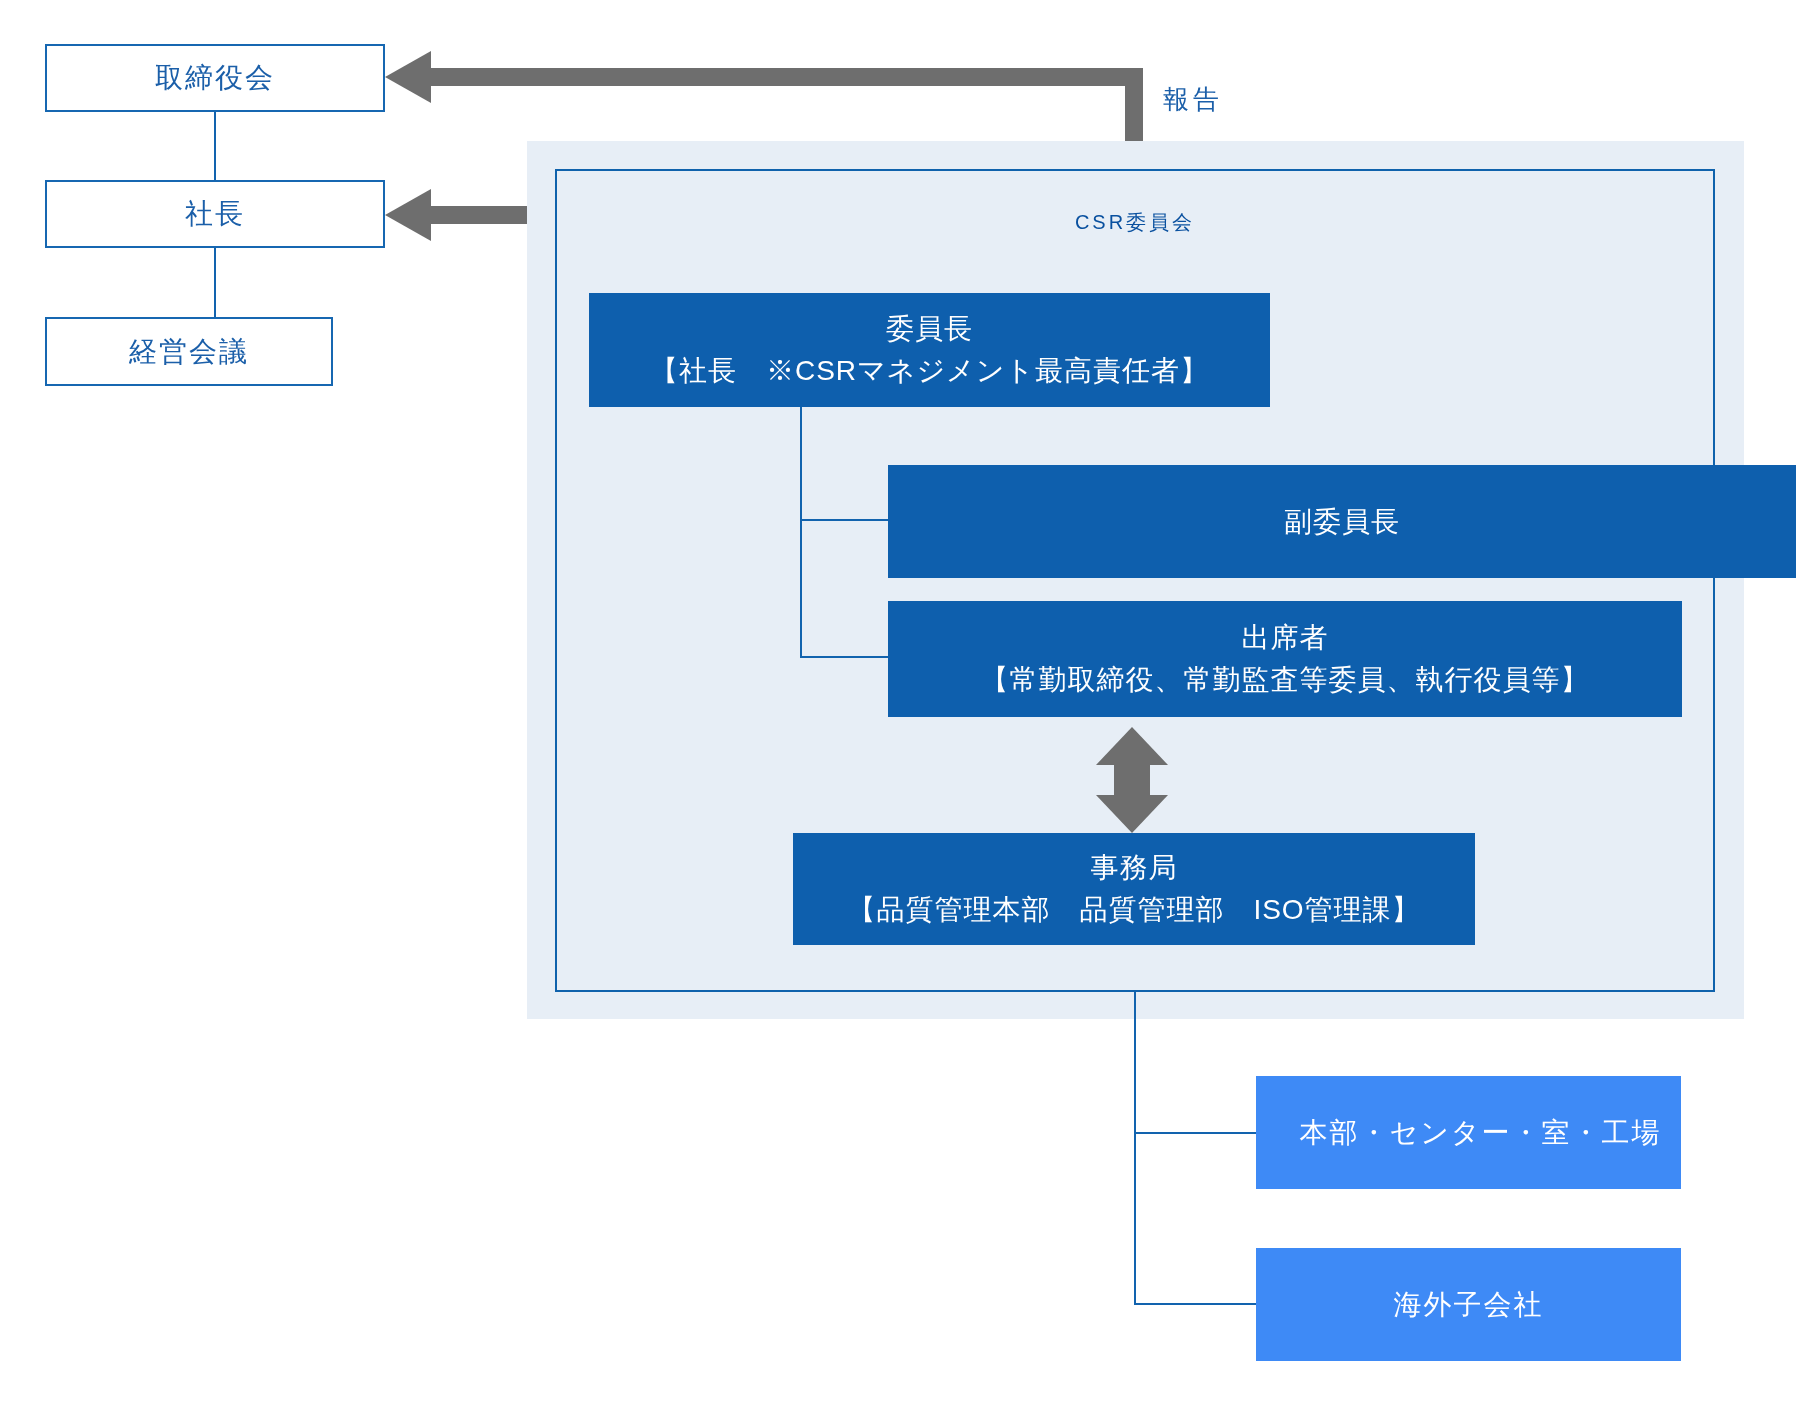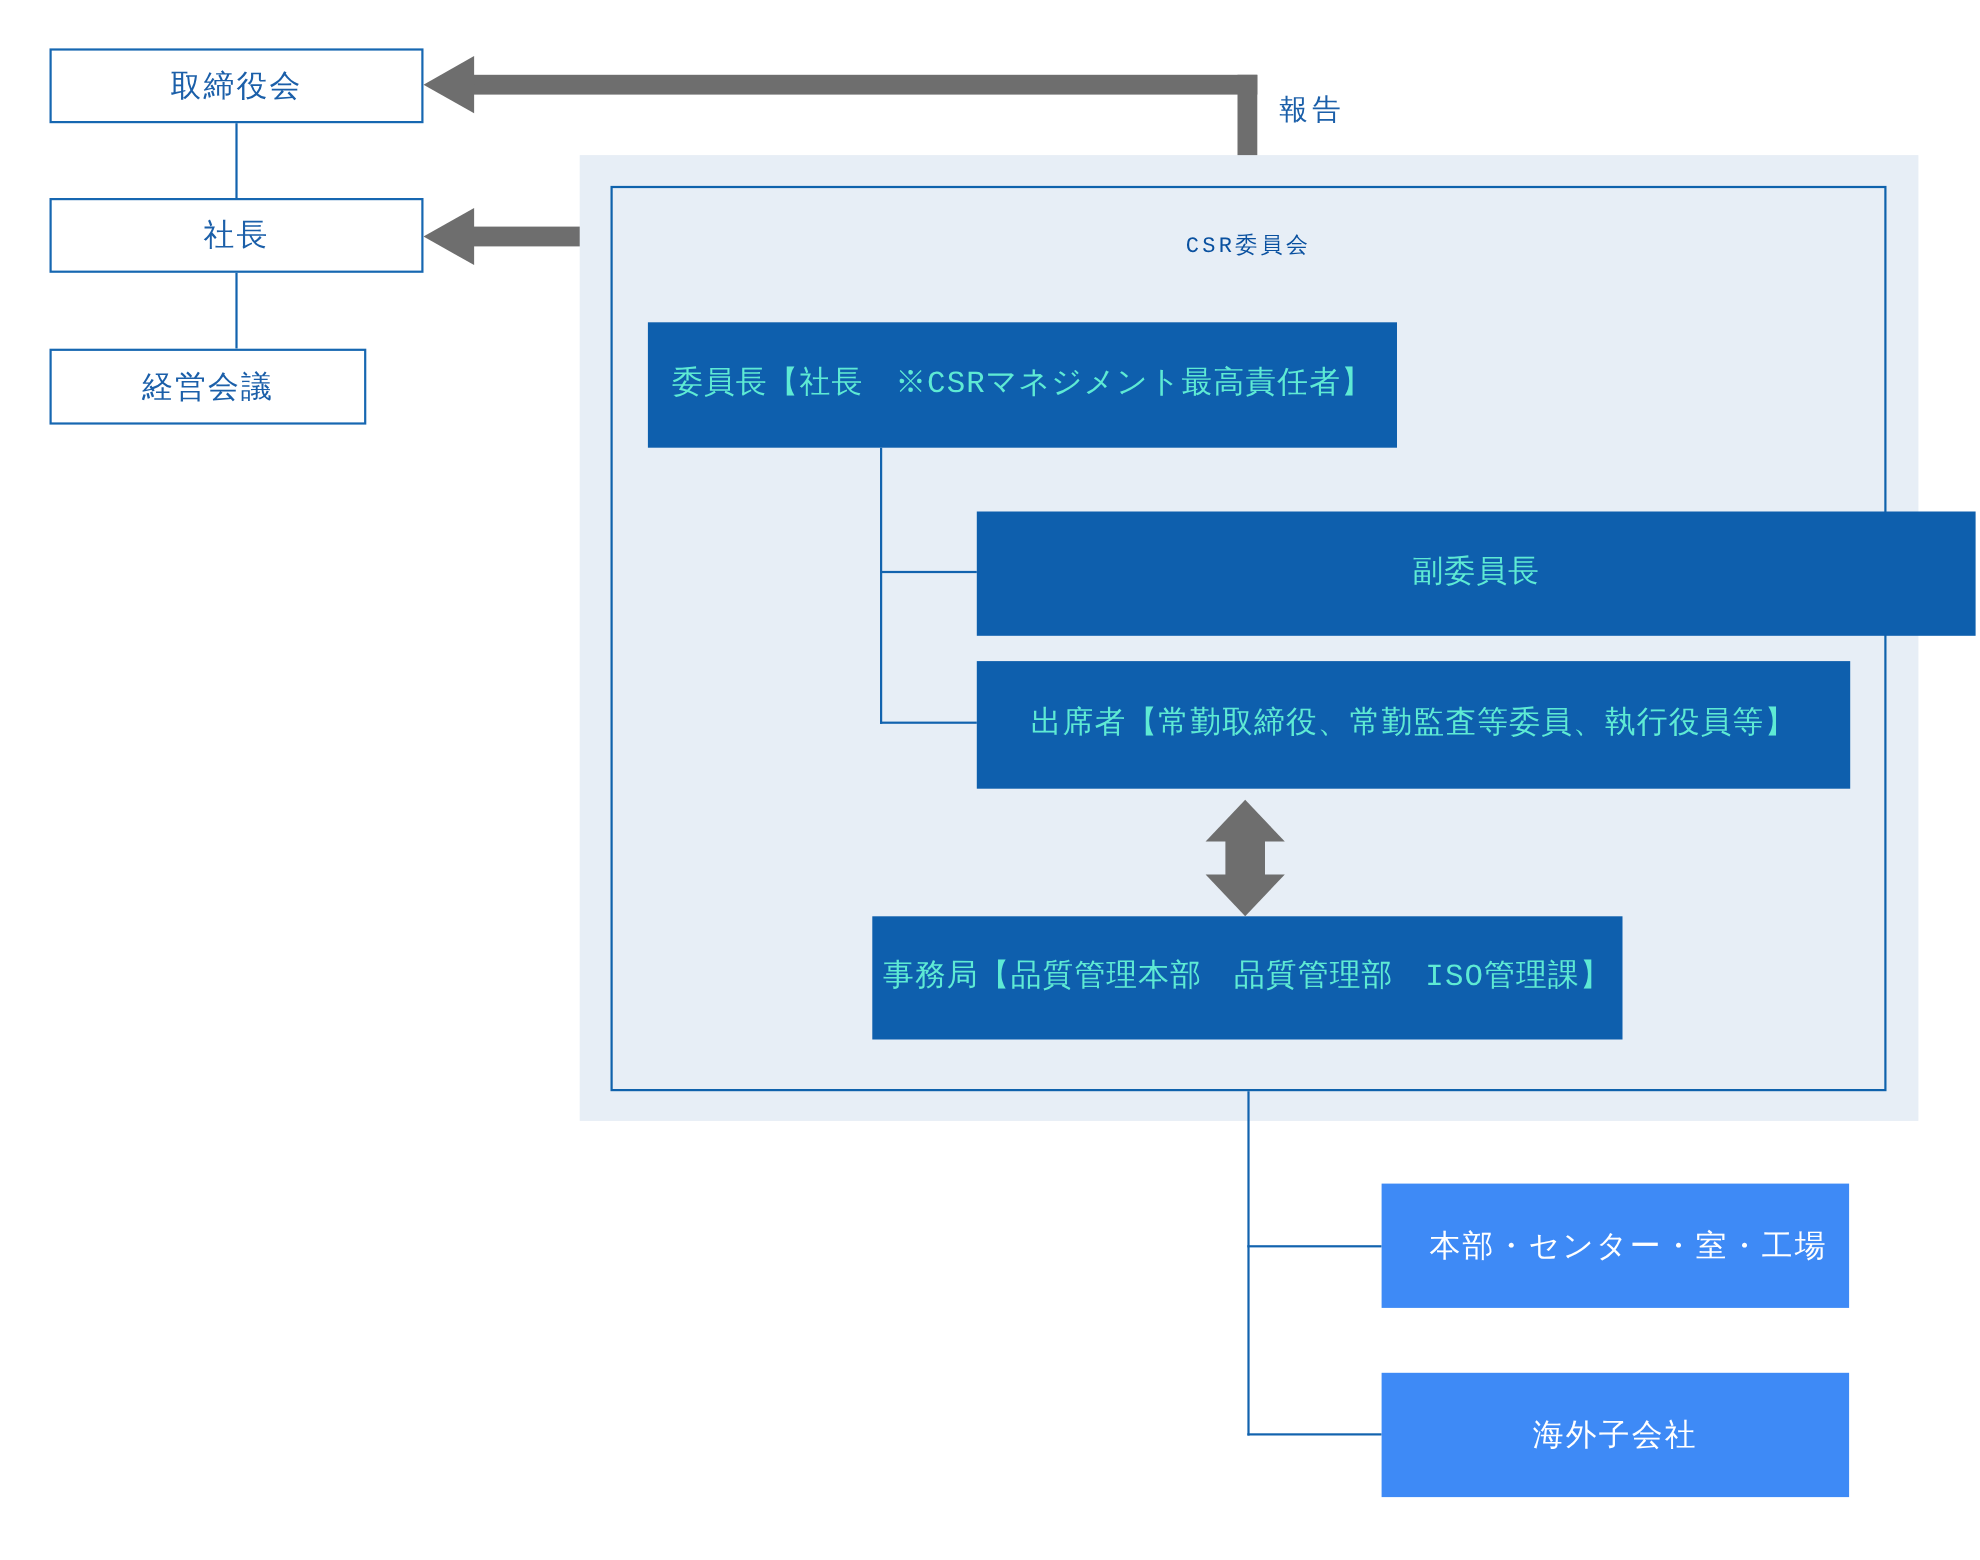--- a/index.html
+++ b/index.html
@@ -1,20 +1,20 @@
 <!DOCTYPE html>
 <html lang="ja"><head>
 <meta charset="utf-8">
 <style>
   html,body{margin:0;padding:0;background:#ffffff;}
   #canvas{
     position:relative;
     width:1800px;height:1418px;
     background:#ffffff;
-    font-family:Liberation Mono, monospace;
+    font-family:Liberation Sans, sans-serif;
     overflow:hidden;
   }
   .abs{position:absolute;box-sizing:border-box;}
 
   
   .wbox{
     border:2px solid #1667b1;
     background:#ffffff;
     color:#1b5fa9;
     display:flex;align-items:center;justify-content:center;
@@ -26,22 +26,22 @@
   
   .panel{background:#e7eef6;}
   .inner{border:2px solid #0f62ac;background:transparent;}
   .panel-title{
     color:#09509f;font-size:20px;letter-spacing:3px;
     display:flex;align-items:center;justify-content:center;
   }
 
   
   .nbox{
-    background:#0e5fad;color:#5eead4;
-    display:flex;flex-direction:row;align-items:center;justify-content:center;
+    background:#0e5fad;color:#ffffff;
+    display:flex;flex-direction:column;align-items:center;justify-content:center;
     text-align:center;font-size:28px;line-height:1.5;letter-spacing:1px;
   }
 
   
   .sbox{
     background:#3e8af6;color:#ffffff;
     display:flex;align-items:center;justify-content:center;
     text-align:center;font-size:28px;letter-spacing:2px;
   }
 

